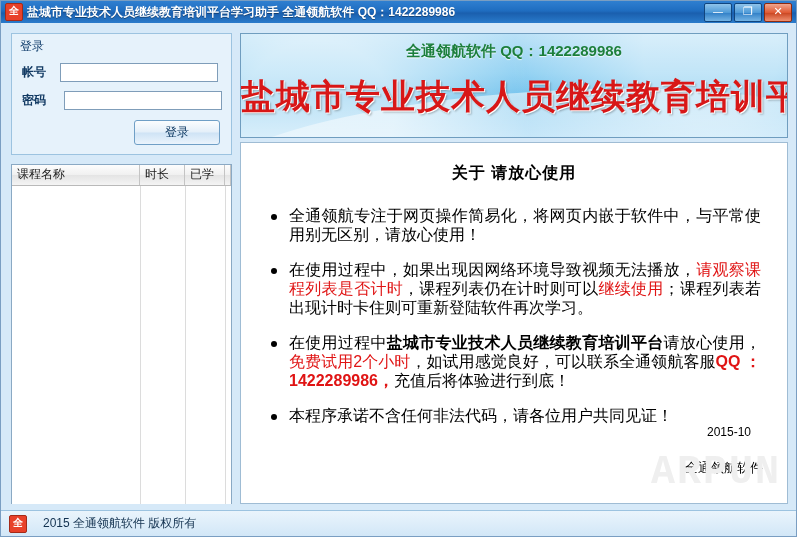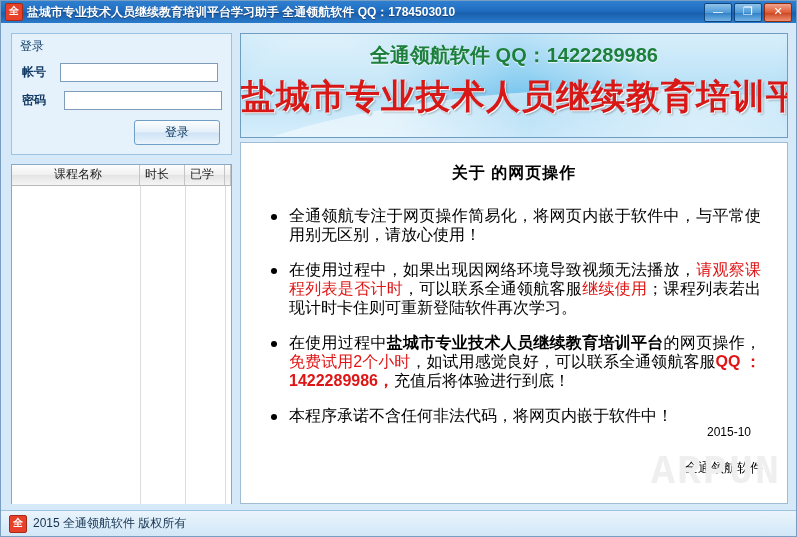--- a/index.html
+++ b/index.html
@@ -148,21 +148,21 @@
   .lv-col {
     font-size: 12px;
     color: #1b1b1b;
     line-height: 19px;
     padding-left: 5px;
     border-right: 1px solid #c4c4c4;
     box-sizing: border-box;
     overflow: hidden;
     white-space: nowrap;
   }
-  .lv-col.c0 { width: 128px; text-align: center; }
+  .lv-col.c0 { width: 128px; }
   .lv-col.c1 { width: 45px; }
   .lv-col.c2 { width: 40px; }
   .lv-col.c3 { width: 6px; padding-left: 0; }
   .lv-body {
     position: relative;
     height: 318px;
     background: #ffffff;
   }
   .lv-vline {
     position: absolute;
@@ -189,21 +189,21 @@
     left: -40px; top: 58px;
     width: 660px; height: 120px;
     background: linear-gradient(to bottom, rgba(255,255,255,.55), rgba(255,255,255,0));
     border-radius: 50% 50% 0 0 / 60% 60% 0 0;
     transform: rotate(-4deg);
   }
   .banner-line1 {
     position: absolute;
     left: 0; right: 0; top: 8px;
     text-align: center;
-    font-size: 20px;
+    font-size: 15px;
     color: #1c7f3c;
     font-weight: bold;
     font-family: "Liberation Sans", sans-serif;
     text-shadow: 0 1px 1px rgba(255,255,255,.8);
     white-space: nowrap;
   }
   .banner-line2 {
     position: absolute;
     left: 0; right: 0; top: 40px;
     text-align: center;
@@ -303,30 +303,31 @@
     color: #ffffff;
     font-size: 10px;
     line-height: 14px;
     text-align: center;
     font-weight: bold;
     margin-right: 6px;
   }
   .status-text {
     font-size: 12px;
     color: #12314f;
+    margin-left: 10px;
   }
 </style>
 </head>
 <body>
 
 <div class="app">
 
   <div class="titlebar">
     <div class="title-icon">全</div>
-    <div class="title-text">盐城市专业技术人员继续教育培训平台学习助手  全通领航软件  QQ：1784503010</div>
+    <div class="title-text">盐城市专业技术人员继续教育培训平台学习助手  全通领航软件  QQ：1422289986</div>
     <div class="win-btns">
       <div class="win-btn">—</div>
       <div class="win-btn">❐</div>
       <div class="win-btn close">✕</div>
     </div>
   </div>
 
   <div class="login-panel">
     <div class="login-legend">登录</div>
 
@@ -357,26 +358,26 @@
     </div>
   </div>
 
   <div class="banner">
     <div class="banner-swoosh"></div>
     <div class="banner-line1">全通领航软件  QQ：1422289986</div>
     <div class="banner-line2">盐城市专业技术人员继续教育培训平台</div>
   </div>
 
   <div class="content">
-    <div class="content-title">关于  的网页操作</div>
+    <div class="content-title">关于  请放心使用</div>
     <ul class="bullets" id="bullets">
         <li><span>全通领航专注于网页操作简易化，将网页内嵌于软件中，与平常使用别无区别，请放心使用！</span></li>
-        <li><span>在使用过程中，如果出现因网络环境导致视频无法播放，</span><span class="red">请观察课程列表是否计时</span><span>，可以联系全通领航客服</span><span class="red">继续使用</span><span>；课程列表若出现计时卡住则可重新登陆软件再次学习。</span></li>
-        <li><span>在使用过程中</span><span class="bold">盐城市专业技术人员继续教育培训平台</span><span>的网页操作，</span><span class="red">免费试用2个小时</span><span>，如试用感觉良好，可以联系全通领航客服</span><span class="red bold">QQ ：1422289986，</span><span>充值后将体验进行到底！</span></li>
-        <li><span>本程序承诺不含任何非法代码，将网页内嵌于软件中！</span></li>
+        <li><span>在使用过程中，如果出现因网络环境导致视频无法播放，</span><span class="red">请观察课程列表是否计时</span><span>，课程列表仍在计时则可以</span><span class="red">继续使用</span><span>；课程列表若出现计时卡住则可重新登陆软件再次学习。</span></li>
+        <li><span>在使用过程中</span><span class="bold">盐城市专业技术人员继续教育培训平台</span><span>请放心使用，</span><span class="red">免费试用2个小时</span><span>，如试用感觉良好，可以联系全通领航客服</span><span class="red bold">QQ ：1422289986，</span><span>充值后将体验进行到底！</span></li>
+        <li><span>本程序承诺不含任何非法代码，请各位用户共同见证！</span></li>
       </ul>
     <div class="content-date">2015-10</div>
     <div class="content-sign">全通领航软件</div>
     <div class="watermark">ARPUN</div>
   </div>
 
   <div class="statusbar">
     <div class="status-icon">全</div>
     <div class="status-text">2015  全通领航软件  版权所有</div>
   </div>

